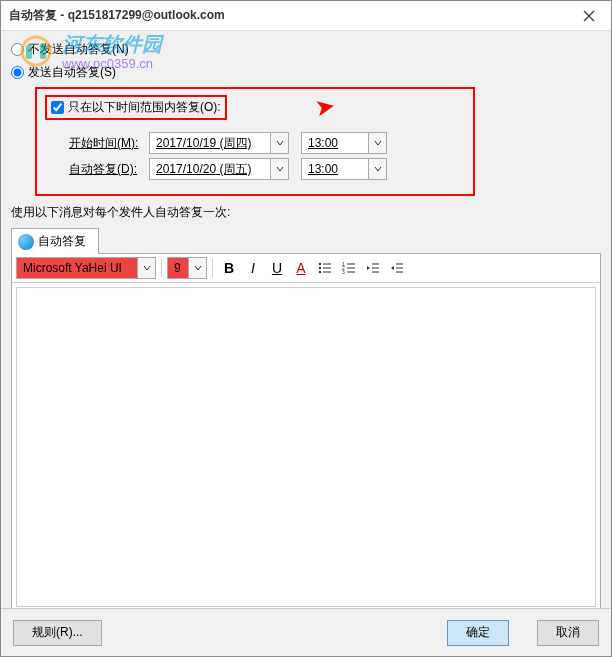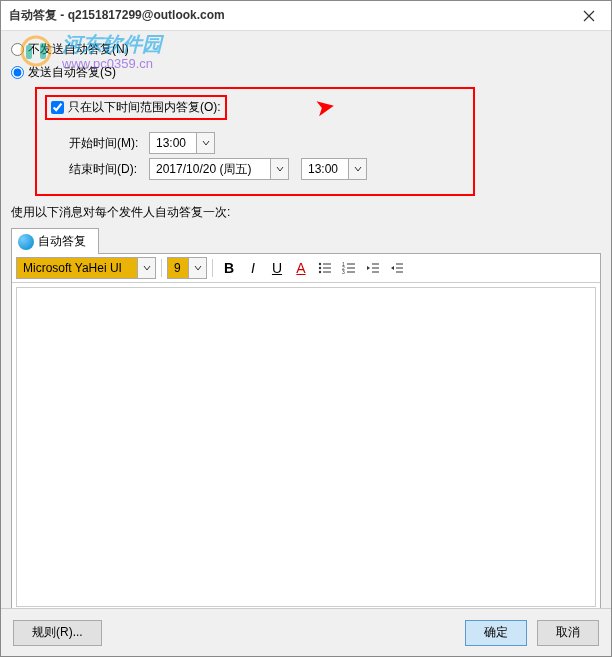--- a/index.html
+++ b/index.html
@@ -12,45 +12,45 @@
 .radio-row input { margin-right: 4px; }
 .watermark { position: absolute; top: 0; left: 15px; display: flex; align-items: flex-end; opacity: 0.55; z-index: 5; pointer-events: none; }
 .watermark-text { margin-left: 6px; }
 .wm-main { font-size: 20px; font-weight: bold; color: #00a0e9; font-style: italic; }
 .wm-url { font-size: 13px; color: #6d28d9; margin-top: -2px; }
 .redbox { border: 2px solid #ff0000; margin: 4px 0 8px 24px; padding: 6px 8px 10px 8px; width: 440px; position: relative; }
 .arrow { position: absolute; top: 4px; right: 138px; font-size: 24px; color: #ff0000; transform: rotate(-10deg); }
 .check-row { display: flex; align-items: center; margin-bottom: 12px; }
 .check-row input { margin-right: 4px; }
 .check-highlight { border: 2px solid #ff0000; padding: 2px 4px; display: inline-flex; align-items: center; }
-.time-row { display: flex; align-items: center; margin: 4px 0 4px 24px; }
+.time-row { display: flex; align-items: center; margin: 4px 0 4px 24px; text-decoration: underline; }
 .time-label { width: 80px; }
 .date-sel, .time-sel { position: relative; display: inline-flex; align-items: center; background: #fff; border: 1px solid #aaa; height: 22px; margin-right: 12px; padding: 0 22px 0 6px; }
 .date-sel { width: 140px; }
-.time-sel { width: 66px; }
+.time-sel { width: 86px; }
 .sel-caret { position: absolute; right: 0; top: 0; width: 18px; height: 100%; border-left: 1px solid #aaa; display: flex; align-items: center; justify-content: center; background: #f5f5f5; }
 .instruction { margin: 8px 0 6px 0; font-size: 12px; }
 .tabbox { margin-top: 0; }
 .tab { display: inline-flex; align-items: center; background: #fff; border: 1px solid #aaa; border-bottom: none; padding: 4px 12px 4px 6px; font-size: 12px; position: relative; top: 1px; }
 .tab-icon { width: 16px; height: 16px; margin-right: 4px; border-radius: 50%; background: radial-gradient(circle at 30% 30%, #7cf, #08c); }
 .editor-wrap { border: 1px solid #aaa; background: #fff; }
 .toolbar { display: flex; align-items: center; padding: 3px 4px; border-bottom: 1px solid #ccc; gap: 2px; }
-.font-sel { border: 1px solid #aaa; height: 22px; background: #eab308; display: flex; align-items: center; padding: 0 20px 0 6px; position: relative; }
+.font-sel { border: 1px solid #aaa; height: 22px; background: #ef4444; display: flex; align-items: center; padding: 0 20px 0 6px; position: relative; }
 .font-name { width: 140px; }
 .font-size { width: 40px; }
 .tbtn { width: 22px; height: 22px; display: flex; align-items: center; justify-content: center; cursor: pointer; font-size: 14px; }
 .tbtn.u { text-decoration: underline; }
 .tbtn.a { color: #c00; text-decoration: underline; }
 .vdiv { width: 1px; height: 18px; background: #ccc; margin: 0 3px; }
 .editor-body { border: 1px solid #ccc; margin: 4px; height: 320px; background: #fff; }
 .footer { position: absolute; bottom: 0; left: 0; right: 0; height: 48px; background: #f0f0f0; border-top: 1px solid #ccc; display: flex; align-items: center; padding: 16px 12px; }
 .btn { height: 26px; padding: 0 18px; background: #e1e1e1; border: 1px solid #aaa; cursor: pointer; font-size: 12px; display: flex; align-items: center; }
 .btn-primary { background: #cde6f7; border-color: #5a9bd5; }
 .footer-left { flex: 1; }
-.footer-right { display: flex; gap: 10px; }
+.footer-right { display: flex; gap: 28px; }
 svg.caret { width: 8px; height: 8px; }
 </style>
 </head>
 <body>
 
 <div class="titlebar">
   <span class="titlebar-text">自动答复 - q2151817299@outlook.com</span>
   <div class="close-btn">
     <svg width="12" height="12" viewBox="0 0 12 12">
         <path d="M1 1 L11 11 M11 1 L1 11" stroke="#333" stroke-width="1.2"></path>
@@ -83,31 +83,39 @@
   <div class="redbox">
     <span class="arrow">➤</span>
     <div class="check-row">
       <span class="check-highlight">
         <input type="checkbox" checked="" style="">
         <span>只在以下时间范围内答复(O):</span>
       </span>
     </div>
     <div class="time-row">
       <span class="time-label">开始时间(M):</span>
+      <div class="date-sel">
+        <span>2017/10/19 (周四)</span>
+        <span class="sel-caret">
+            <svg class="caret" viewBox="0 0 8 8">
+              <path d="M1 2 L4 6 L7 2" fill="none" stroke="#333"></path>
+            </svg>
+          </span>
+      </div>
       <div class="time-sel">
         <span>13:00</span>
         <span class="sel-caret">
             <svg class="caret" viewBox="0 0 8 8">
               <path d="M1 2 L4 6 L7 2" fill="none" stroke="#333"></path>
             </svg>
           </span>
       </div>
     </div>
     <div class="time-row">
-      <span class="time-label">结束时间(D):</span>
+      <span class="time-label">自动答复(D):</span>
       <div class="date-sel">
         <span>2017/10/20 (周五)</span>
         <span class="sel-caret">
             <svg class="caret" viewBox="0 0 8 8">
               <path d="M1 2 L4 6 L7 2" fill="none" stroke="#333"></path>
             </svg>
           </span>
       </div>
       <div class="time-sel">
         <span>13:00</span>

